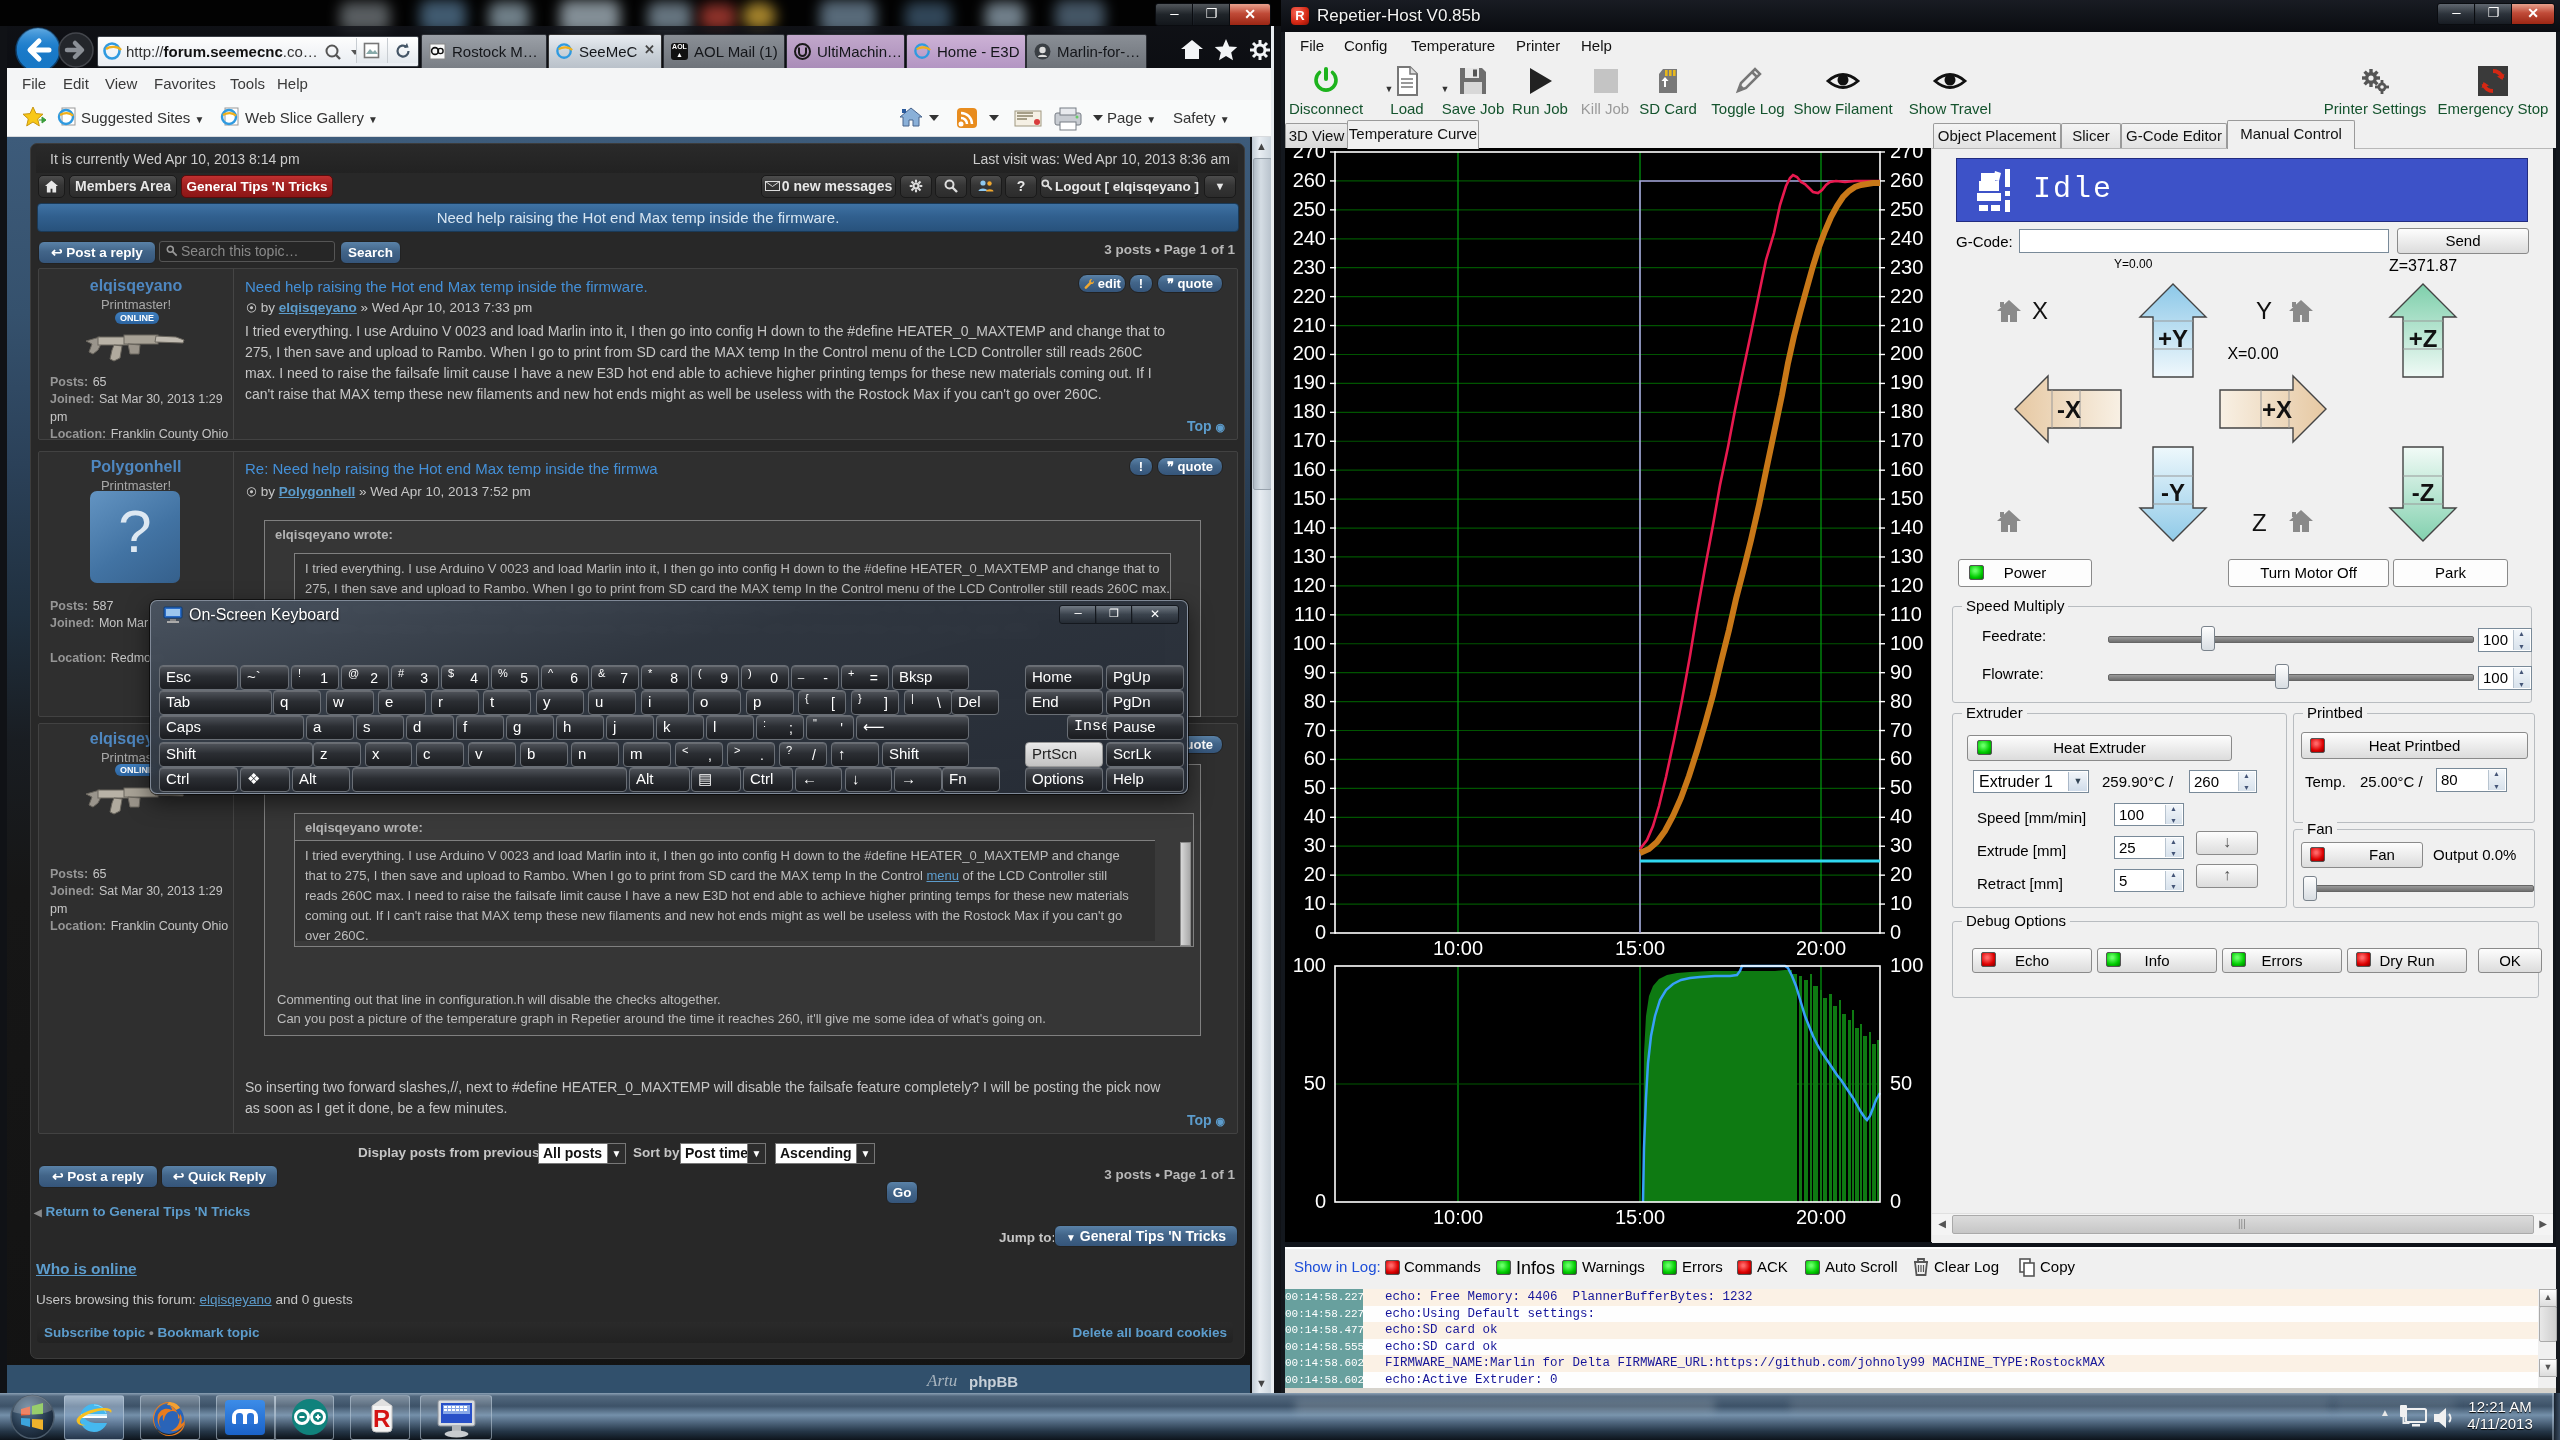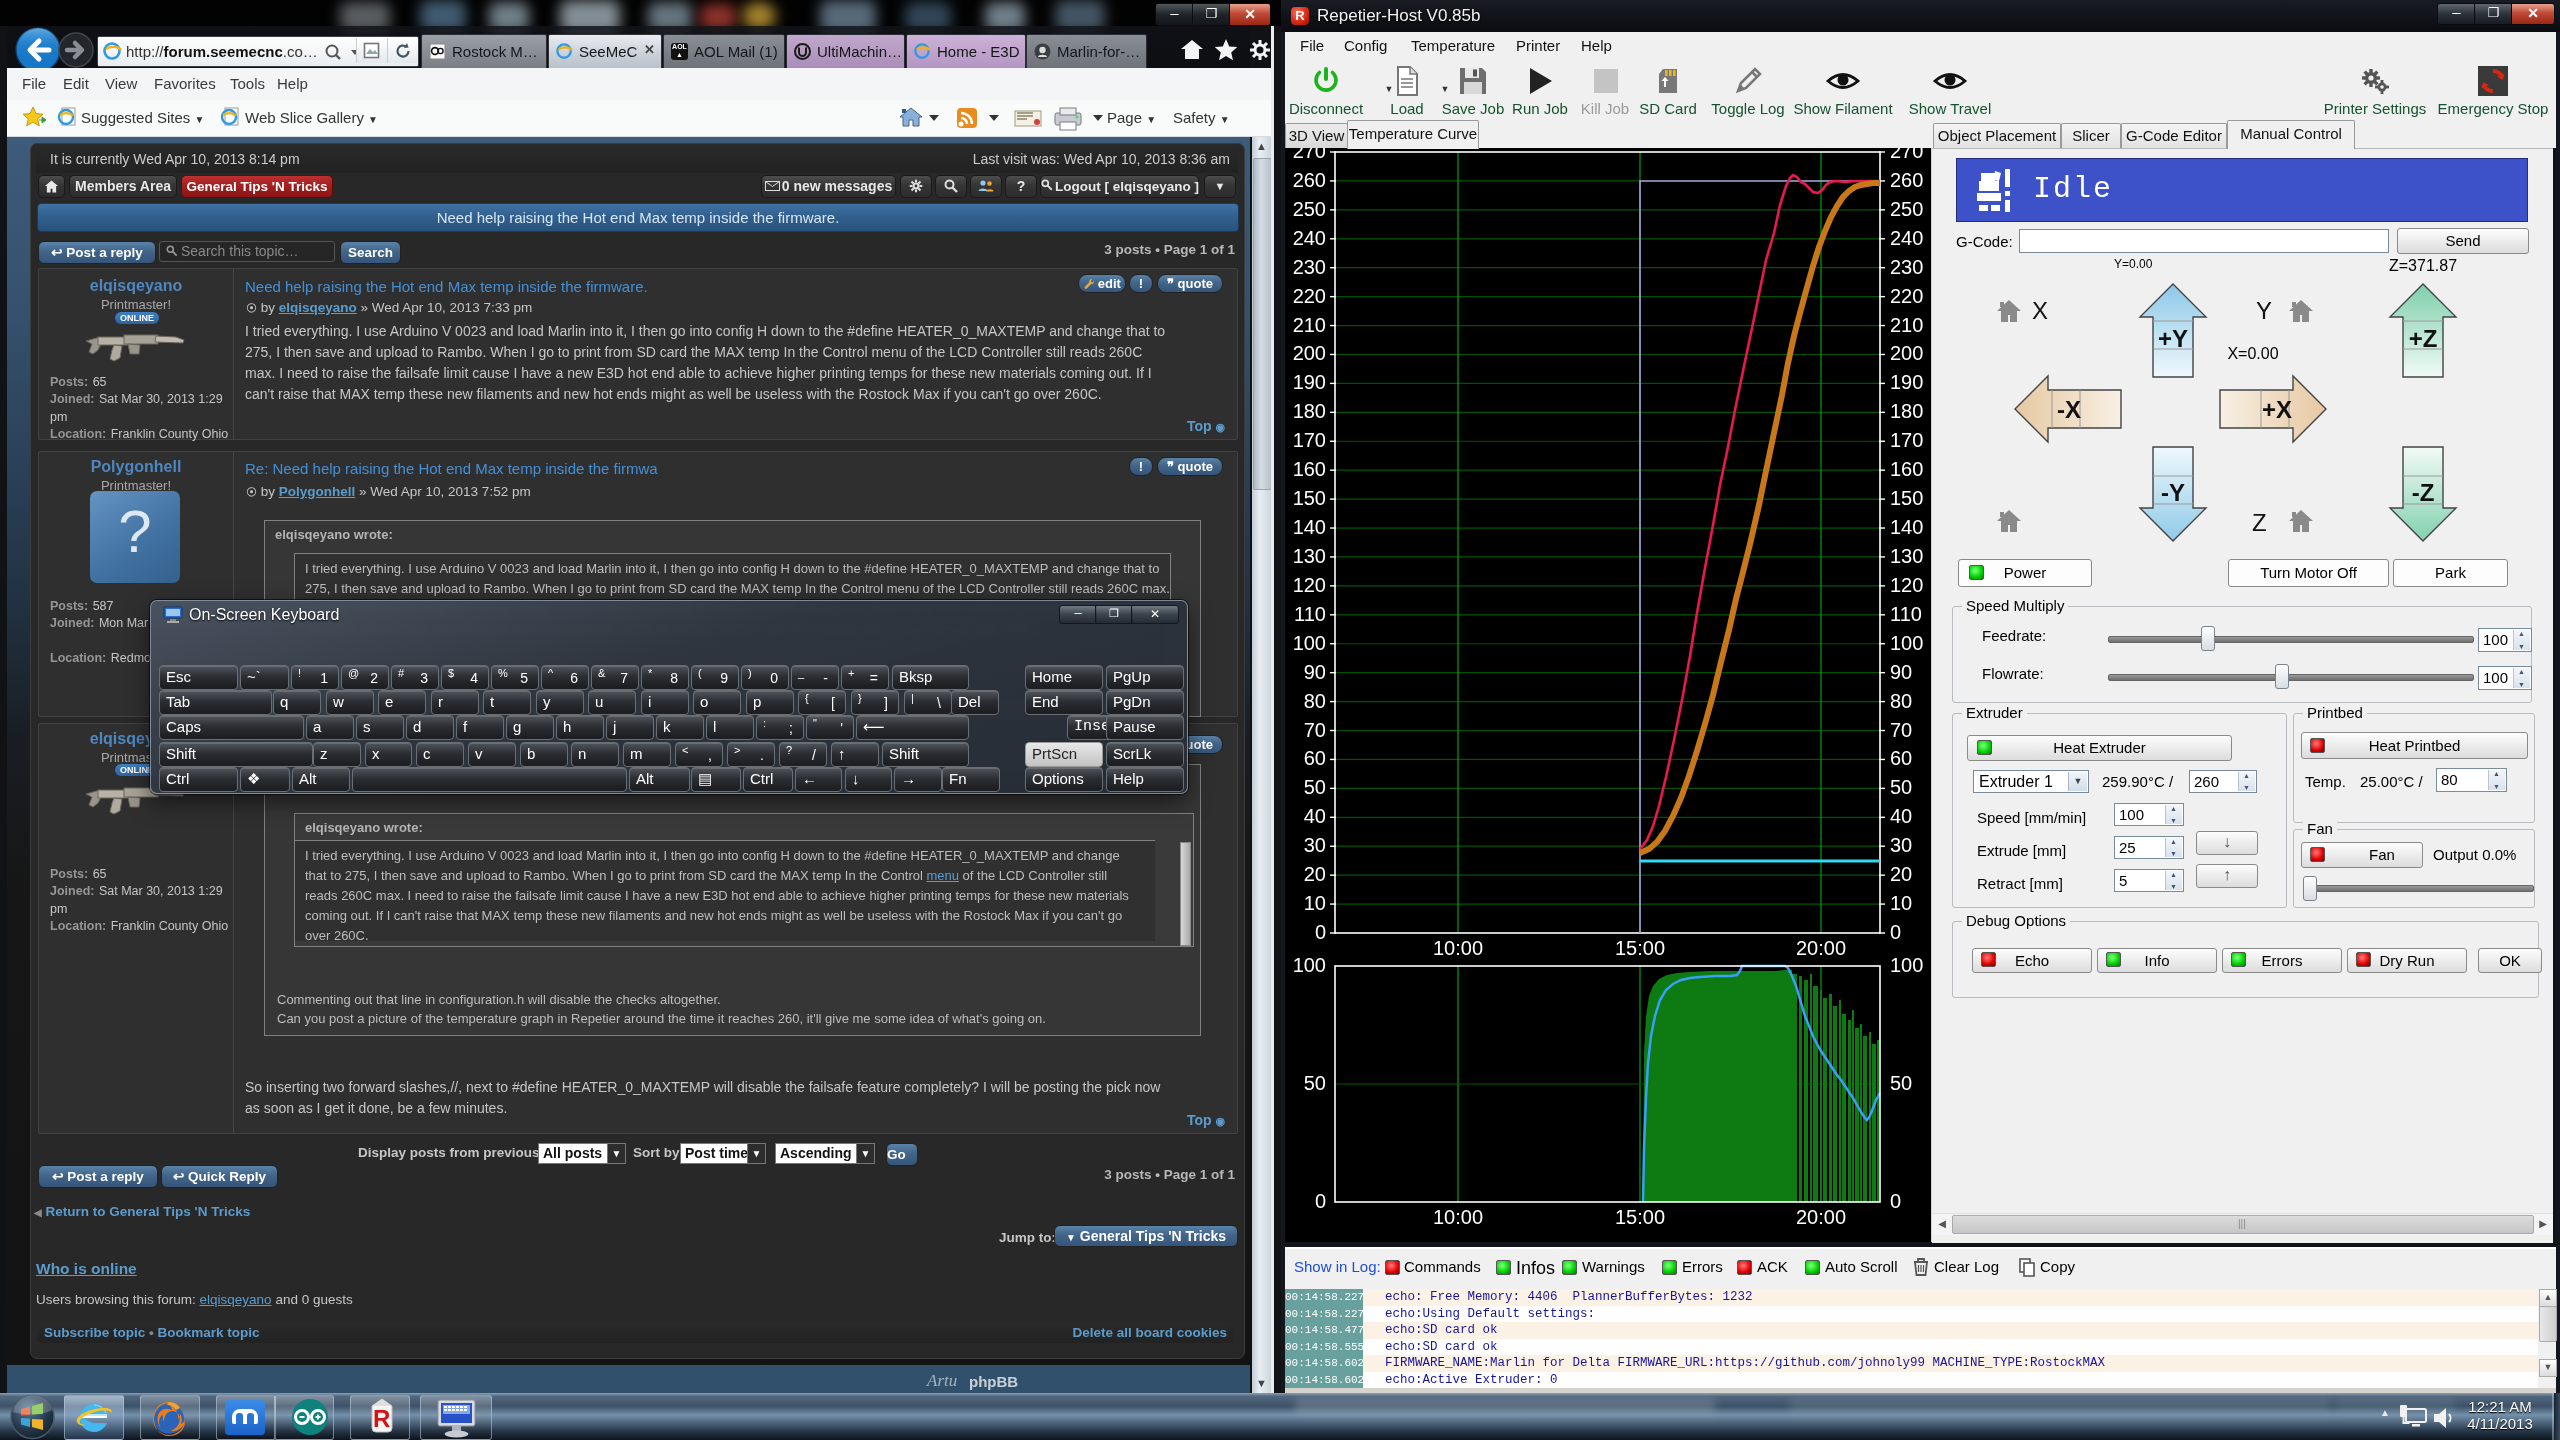--- a/index.html
+++ b/index.html
@@ -384,21 +384,21 @@
   </div>
   <div class="ab ptext" style="left:206px;top:353px;width:990px">So inserting two forward slashes,//, next to #define HEATER_0_MAXTEMP will disable the failsafe feature completely? I will be posting the pick now<br>as soon as I get it done, be a few minutes.</div>
   <div class="ab" style="right:12px;bottom:5px;color:#5c9ccc;font-size:14px;font-weight:bold">Top <span style="font-size:11px">◉</span></div>
  </div>
 
  <div class="ab" style="left:327px;top:1001px;color:#c6c6c6;font-size:13.5px;font-weight:bold">Display posts from previous:</div>
  <div class="ab" style="left:507px;top:999px;width:86px;height:19px;background:#fff;border:1px solid #777;color:#111;font-size:14px;font-weight:bold"><span style="margin-left:4px;line-height:19px">All posts</span><span class="ab" style="right:0;top:0;width:17px;height:19px;background:#2d2d2d;border-left:1px solid #777;color:#fff;text-align:center;font-size:10px;line-height:19px">▼</span></div>
  <div class="ab" style="left:602px;top:1001px;color:#c6c6c6;font-size:13.5px;font-weight:bold">Sort by</div>
  <div class="ab" style="left:649px;top:999px;width:84px;height:19px;background:#fff;border:1px solid #777;color:#111;font-size:14px;font-weight:bold"><span style="margin-left:4px;line-height:19px">Post time</span><span class="ab" style="right:0;top:0;width:17px;height:19px;background:#2d2d2d;border-left:1px solid #777;color:#fff;text-align:center;font-size:10px;line-height:19px">▼</span></div>
  <div class="ab" style="left:744px;top:999px;width:98px;height:19px;background:#fff;border:1px solid #777;color:#111;font-size:14px;font-weight:bold"><span style="margin-left:4px;line-height:19px">Ascending</span><span class="ab" style="right:0;top:0;width:17px;height:19px;background:#2d2d2d;border-left:1px solid #777;color:#fff;text-align:center;font-size:10px;line-height:19px">▼</span></div>
- <div class="btn-blue" style="left:855px;top:999px;width:30px;height:21px;line-height:21px;text-align:left">Go</div>
+ <div class="btn-blue" style="left:855px;top:1037px;width:30px;height:21px;line-height:21px;text-align:center">Go</div>
  <div class="btn-blue" style="left:7px;top:1021px;width:118px;height:21px;line-height:21px;text-align:center">↩ Post a reply</div>
  <div class="btn-blue" style="left:130px;top:1021px;width:115px;height:21px;line-height:21px;text-align:center">↩ Quick Reply</div>
  <div class="ab" style="right:9px;top:1023px;color:#b8b8b8;font-size:13.5px;font-weight:bold">3 posts • Page 1 of 1</div>
  <div class="ab" style="left:3px;top:1060px;color:#5c9ccc;font-size:13.5px;font-weight:bold"><span style="color:#888;font-size:10px">◀</span> Return to General Tips 'N Tricks</div>
  <div class="ab" style="left:968px;top:1086px;color:#c6c6c6;font-size:13.5px;font-weight:bold">Jump to:</div>
  <div class="btn-blue" style="left:1023px;top:1081px;width:182px;height:20px;line-height:20px;text-align:center;font-size:14px"><span style="font-size:10px">▼</span> General Tips 'N Tricks</div>
  <div class="ab" style="left:5px;top:1116px;color:#5c9ccc;font-size:15.5px;font-weight:bold;text-decoration:underline">Who is online</div>
  <div class="ab" style="left:5px;top:1148px;color:#c6c6c6;font-size:13.5px">Users browsing this forum: <span class="lnku">elqisqeyano</span> and 0 guests</div>
  <div class="ab dkbar" style="left:6px;top:1178px;width:1196px;height:21px;border-radius:4px">
   <div class="ab" style="left:7px;top:3px;color:#5c9ccc;font-size:13.5px;font-weight:bold">Subscribe topic <span style="color:#888">•</span> Bookmark topic</div>

